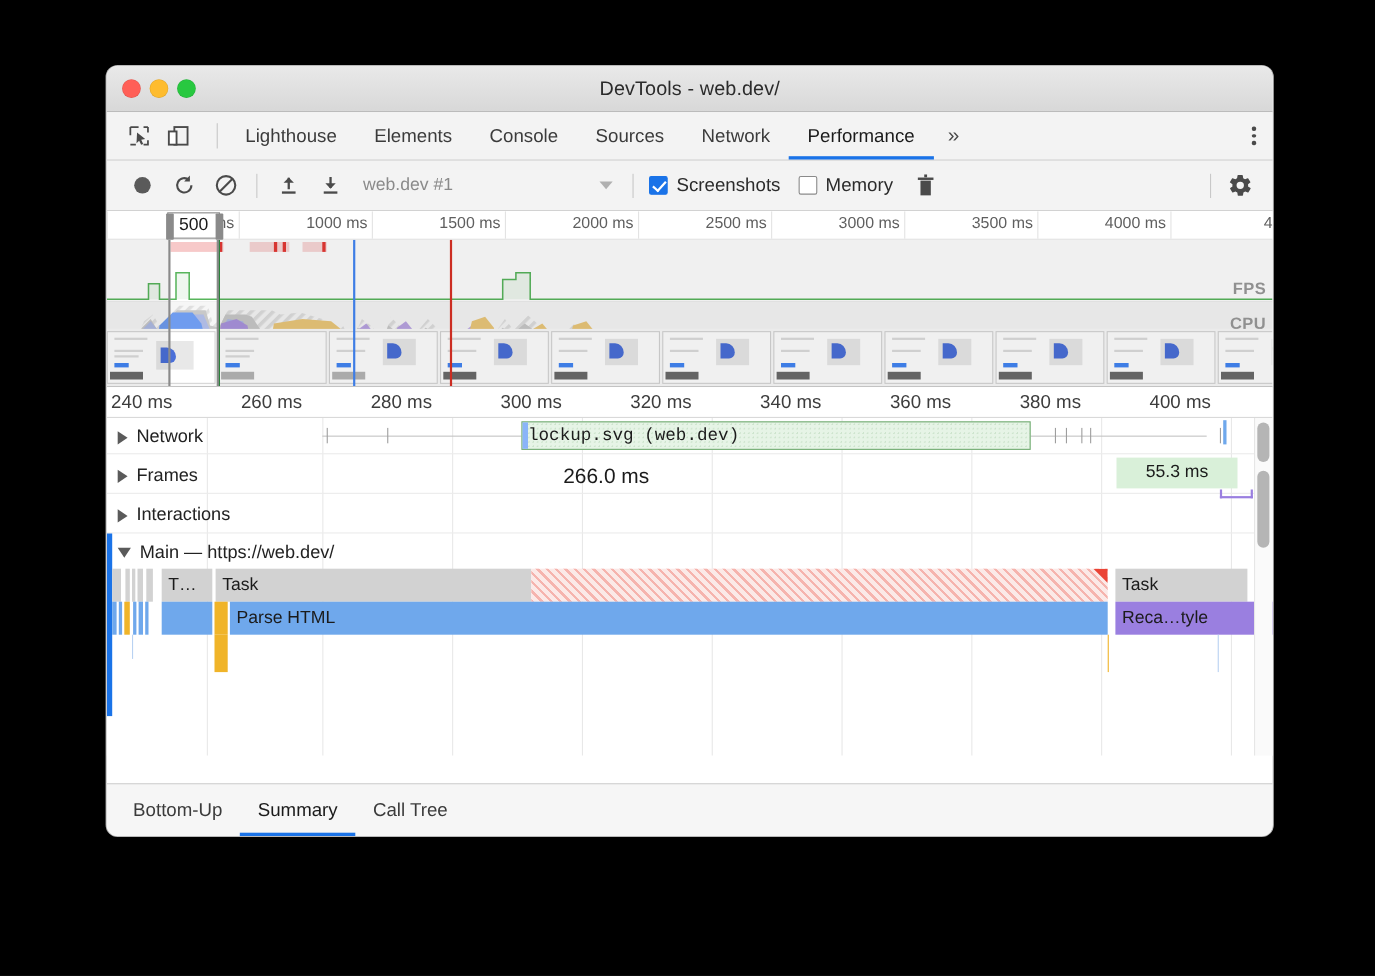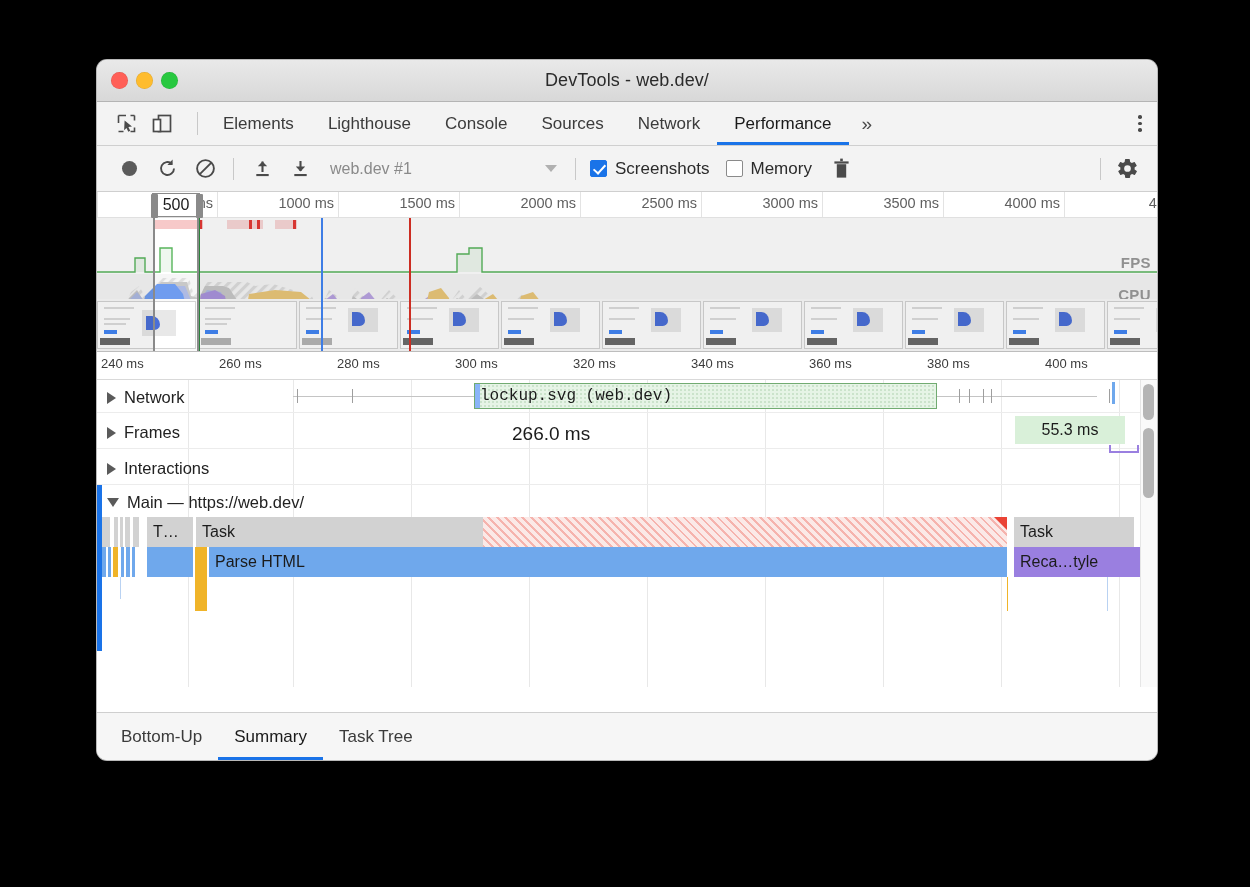--- a/index.html
+++ b/index.html
@@ -118,21 +118,21 @@
   
   .mline { position: absolute; top: 0; bottom: 0; width: 2px; }
   .mline.blue  { background: #4285f4; }
   .mline.red   { background: #d93025; }
   .mline.green { background: #2e8b40; }
 
   
   .flame { position: relative; height: 335px; background: #fff; overflow: hidden; }
   .fl-ruler { position: relative; height: 28px; background: #fff; border-bottom: 1px solid #d9d9d9; overflow:hidden; }
   .fl-tick { position:absolute; top:0; height:28px; }
-  .fl-tick span { position:absolute; left:4px; top:4px; font-size:13px; color:#3c3c3c; white-space:nowrap; }
+  .fl-tick span { position:absolute; left:4px; top:4px; font-size:17px; color:#3c3c3c; white-space:nowrap; }
   .fl-body { position: relative; height: 307px; background:#fff; }
   .gridline { position:absolute; top:0; bottom:0; width:1px; background:#e8e8e8; }
 
   .track { position: relative; border-bottom: 1px solid #ececec; }
   .track-header { position:absolute; left:10px; display:flex; align-items:center; gap:8px; z-index:6; }
   .arrow-r { width:0;height:0;border-top:6px solid transparent;border-bottom:6px solid transparent;border-left:9px solid #5a5a5a; }
   .arrow-d { width:0;height:0;border-left:6px solid transparent;border-right:6px solid transparent;border-top:9px solid #5a5a5a; }
   .track-title { font-size: 16.5px; color: #222; white-space: nowrap; }
 
   .net-line { position:absolute; height:1px; background:#c4c4c4; }
@@ -205,22 +205,22 @@
         </div>
         <div class="tool-btn">
           <svg width="22" height="22" viewBox="0 0 22 22">
             <rect x="7.5" y="2.5" width="12" height="16" fill="none" stroke="#4a4a4a" stroke-width="1.7"></rect>
             <rect x="2.5" y="6.5" width="7" height="12" fill="#fff" stroke="#4a4a4a" stroke-width="1.7"></rect>
           </svg>
         </div>
       </div>
       <div class="vsep"></div>
       <div class="tabs">
+        <div class="tab">Lighthouse</div>
         <div class="tab">Elements</div>
-        <div class="tab">Lighthouse</div>
         <div class="tab">Console</div>
         <div class="tab">Sources</div>
         <div class="tab">Network</div>
         <div class="tab active">Performance</div>
         <div class="tab more">»</div>
       </div>
       <div class="tabstrip-right">
         <div class="vsep"></div>
         <div class="kebab">
           <i></i>
@@ -633,17 +633,17 @@
         <div class="sbtrack">
           <div class="sbar" style="top:4px;height:36px"></div>
           <div class="sbar" style="top:48px;height:70px"></div>
         </div>
       </div>
     </div>
 
     <div class="bottom-tabs">
       <div class="btab">Bottom-Up</div>
       <div class="btab active">Summary</div>
-      <div class="btab">Task Tree</div>
+      <div class="btab">Call Tree</div>
     </div>
 
   </div>
 </div>
 
 </body></html>

